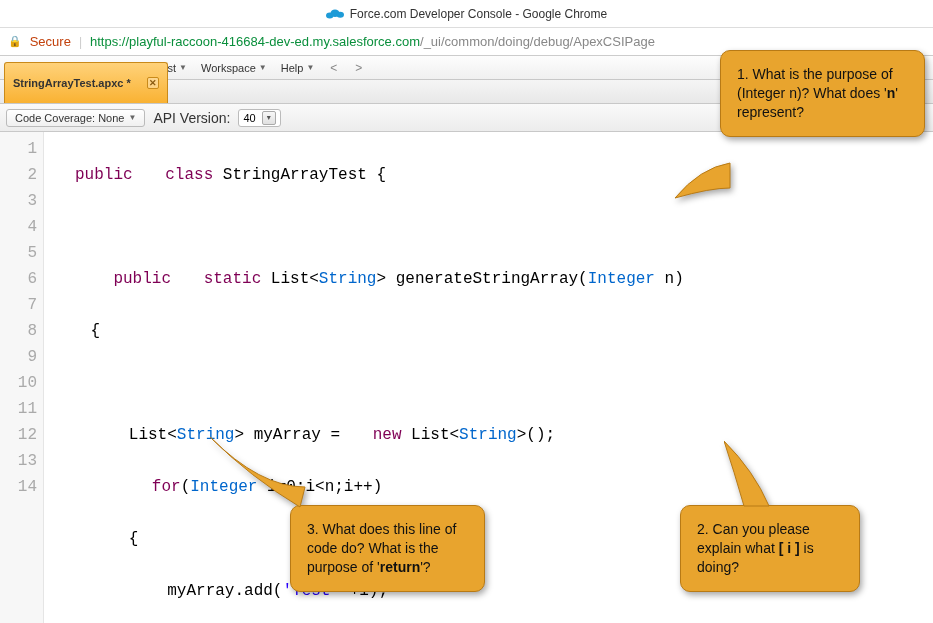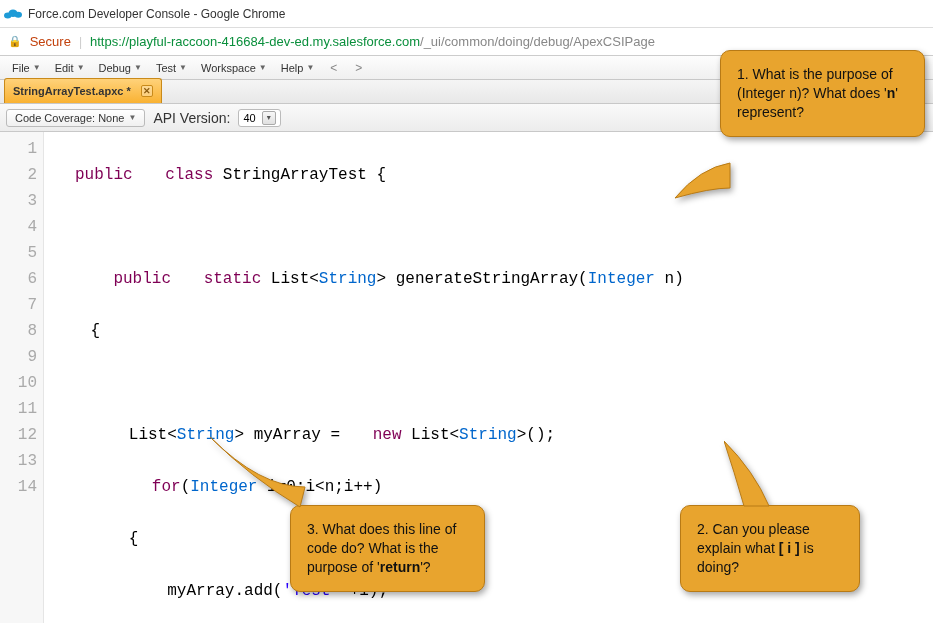--- a/index.html
+++ b/index.html
@@ -1,36 +1,36 @@
 <!DOCTYPE html>
 <html><head>
 <meta charset="utf-8">
 <style>
 * { box-sizing: border-box; margin: 0; padding: 0; }
 body { font-family: "Segoe UI", Tahoma, sans-serif; font-size: 12px; background: #fff; width: 933px; height: 623px; position: relative; overflow: hidden; }
 
-.titlebar { height: 28px; background: #fff; border-bottom: 1px solid #ddd; display: flex; align-items: center; padding: 0 4px; gap: 6px; }
+.titlebar { height: 28px; background: #fff; border-bottom: 1px solid #ddd; display: flex; align-items: center; padding: 0 4px; gap: 6px; justify-content: center; }
 .sf-logo { width: 18px; height: 12px; }
 .titlebar-text { font-size: 12px; color: #333; }
 
 .addressbar { height: 28px; display: flex; align-items: center; padding: 0 8px; gap: 8px; border-bottom: 1px solid #ccc; }
 .lock-icon { color: #0a8f3c; font-size: 11px; }
 .secure-text { color: #c2410c; font-size: 13px; }
 .url-sep { color: #ccc; }
 .url { font-size: 13px; }
 .url-green { color: #0a8f3c; }
 .url-gray { color: #888; }
 
 .menubar { height: 24px; background: linear-gradient(#fdfdfd,#f0f0f0); border-bottom: 1px solid #c8c8c8; display: flex; align-items: center; padding: 0 6px; gap: 2px; }
 .menu-item { padding: 2px 6px; font-size: 11px; color: #333; cursor: pointer; display: flex; align-items: center; gap: 3px; }
 .menu-caret { font-size: 8px; color: #666; }
 .menu-nav { padding: 2px 8px; color: #888; font-size: 12px; cursor: pointer; }
 
 .tabbar { height: 24px; background: linear-gradient(#f5f5f5,#e8e8e8); border-bottom: 1px solid #c8c8c8; display: flex; align-items: flex-end; padding: 0 4px; }
-.tab { background: linear-gradient(#ffd27a,#f9b233); border: 1px solid #c98a1a; border-bottom: none; border-radius: 3px 3px 0 0; padding: 6px 8px; font-size: 11px; font-weight: bold; color: #333; display: flex; align-items: center; gap: 10px; cursor: pointer; }
+.tab { background: linear-gradient(#ffd27a,#f9b233); border: 1px solid #c98a1a; border-bottom: none; border-radius: 3px 3px 0 0; padding: 14px 8px; font-size: 11px; font-weight: bold; color: #333; display: flex; align-items: center; gap: 16px; cursor: pointer; }
 .tab-close { width: 12px; height: 12px; border: 1px solid #c98a1a; border-radius: 2px; display: flex; align-items: center; justify-content: center; font-size: 9px; color: #8a5a10; cursor: pointer; background: rgba(255,255,255,0.3); }
 
 .toolbar { height: 28px; background: linear-gradient(#fafafa,#ececec); border-bottom: 1px solid #c8c8c8; display: flex; align-items: center; padding: 0 6px; gap: 8px; }
 .tool-btn { background: linear-gradient(#fff,#f0f0f0); border: 1px solid #bbb; border-radius: 3px; padding: 2px 8px; font-size: 11px; color: #333; display: flex; align-items: center; gap: 4px; cursor: pointer; }
 .tool-label { font-size: 14px; color: #333; }
 .tool-select { background: #fff; border: 1px solid #bbb; border-radius: 3px; padding: 1px 4px; font-size: 11px; display: flex; align-items: center; gap: 6px; cursor: pointer; }
 .sel-caret { width:14px; height:14px; background: linear-gradient(#f8f8f8,#e0e0e0); border:1px solid #aaa; border-radius:2px; display:flex; align-items:center; justify-content:center; font-size:8px; color:#555; }
 
 .editor { display: flex; height: calc(623px - 28px - 28px - 24px - 24px - 28px); font-family: Consolas, "Courier New", monospace; font-size: 16px; }
 .gutter { width: 44px; background: #f7f7f7; border-right: 1px solid #e5e5e5; text-align: right; padding: 4px 6px 4px 2px; color: #aaa; line-height: 26px; user-select: none; }

